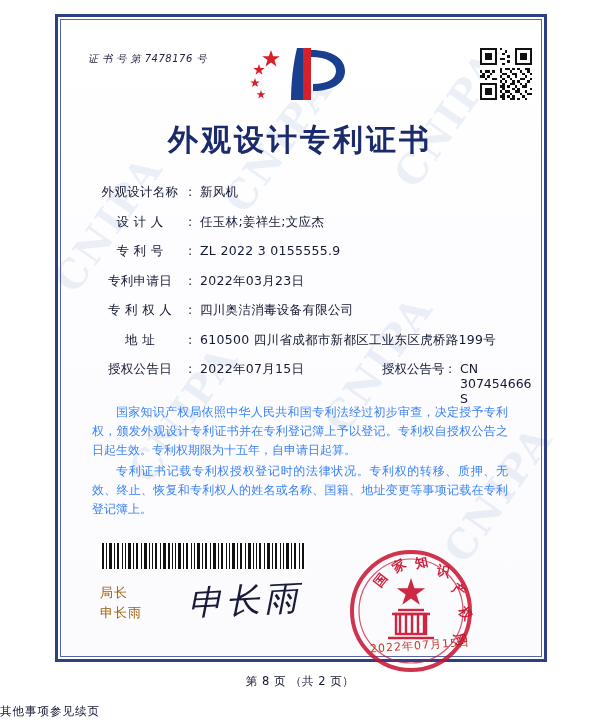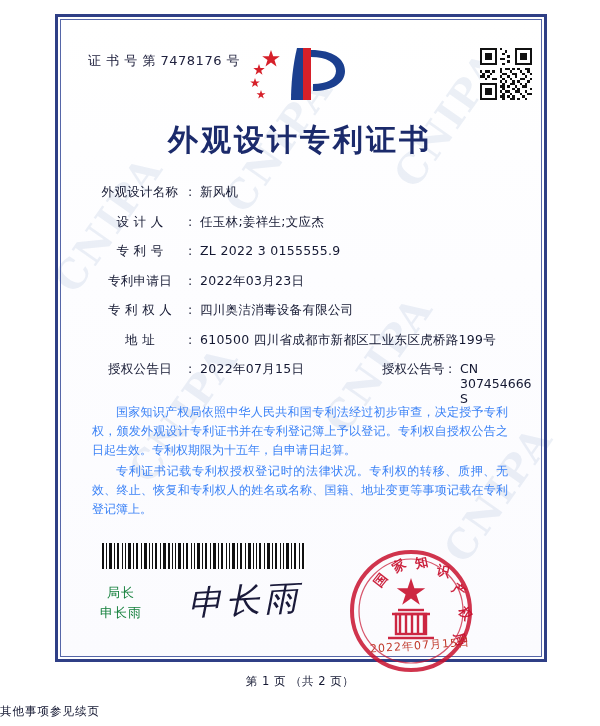--- a/index.html
+++ b/index.html
@@ -70,23 +70,24 @@
   .wm3 { left: 370px; top: 95px;  }
   .wm4 { left: 105px; top: 390px; }
   .wm5 { left: 300px; top: 340px; }
   .wm6 { left: 420px; top: 470px; }
 
   
   .cert-no {
     position: absolute;
     left: 88px;
     top: 52px;
-    font-size: 13px;
+    font-size: 10px;
     color: #20223f;
     letter-spacing: 0.5px;
+    font-style: italic;
   }
 
   
   .qr {
     position: absolute;
     right: 68px;
     top: 48px;
     width: 52px;
     height: 52px;
     background: #ffffff;
@@ -172,24 +173,23 @@
     width: 206px;
     height: 26px;
   }
 
   
   .sig-label {
     position: absolute;
     left: 100px;
     top: 583px;
     font-size: 13px;
-    color: #15803d;
+    color: #a16207;
     line-height: 20px;
     letter-spacing: 1px;
-    text-align: center;
   }
   .sig-hand {
     position: absolute;
     left: 188px;
     top: 578px;
     font-size: 34px;
     color: #1a1a3a;
     font-family: "DejaVu Serif", "Liberation Serif", serif;
     font-style: italic;
     letter-spacing: 4px;
@@ -496,16 +496,16 @@
         <text x="68" y="20" transform="rotate(-12 68 20)">知</text>
         <text x="88" y="26" transform="rotate(12 88 26)">识</text>
         <text x="103" y="42" transform="rotate(34 103 42)">产</text>
         <text x="110" y="63" transform="rotate(52 110 63)">权</text>
         <text x="106" y="86" transform="rotate(72 106 86)">局</text>
       </g>
     </svg>
   </div>
   <div class="seal-date">2022年07月15日</div>
 
-  <div class="page-no">第 1 页 （共 2 页）</div>
+  <div class="page-no">第 8 页 （共 2 页）</div>
   <div class="footer-note">其他事项参见续页</div>
 
 </div>
 
 </body></html>

